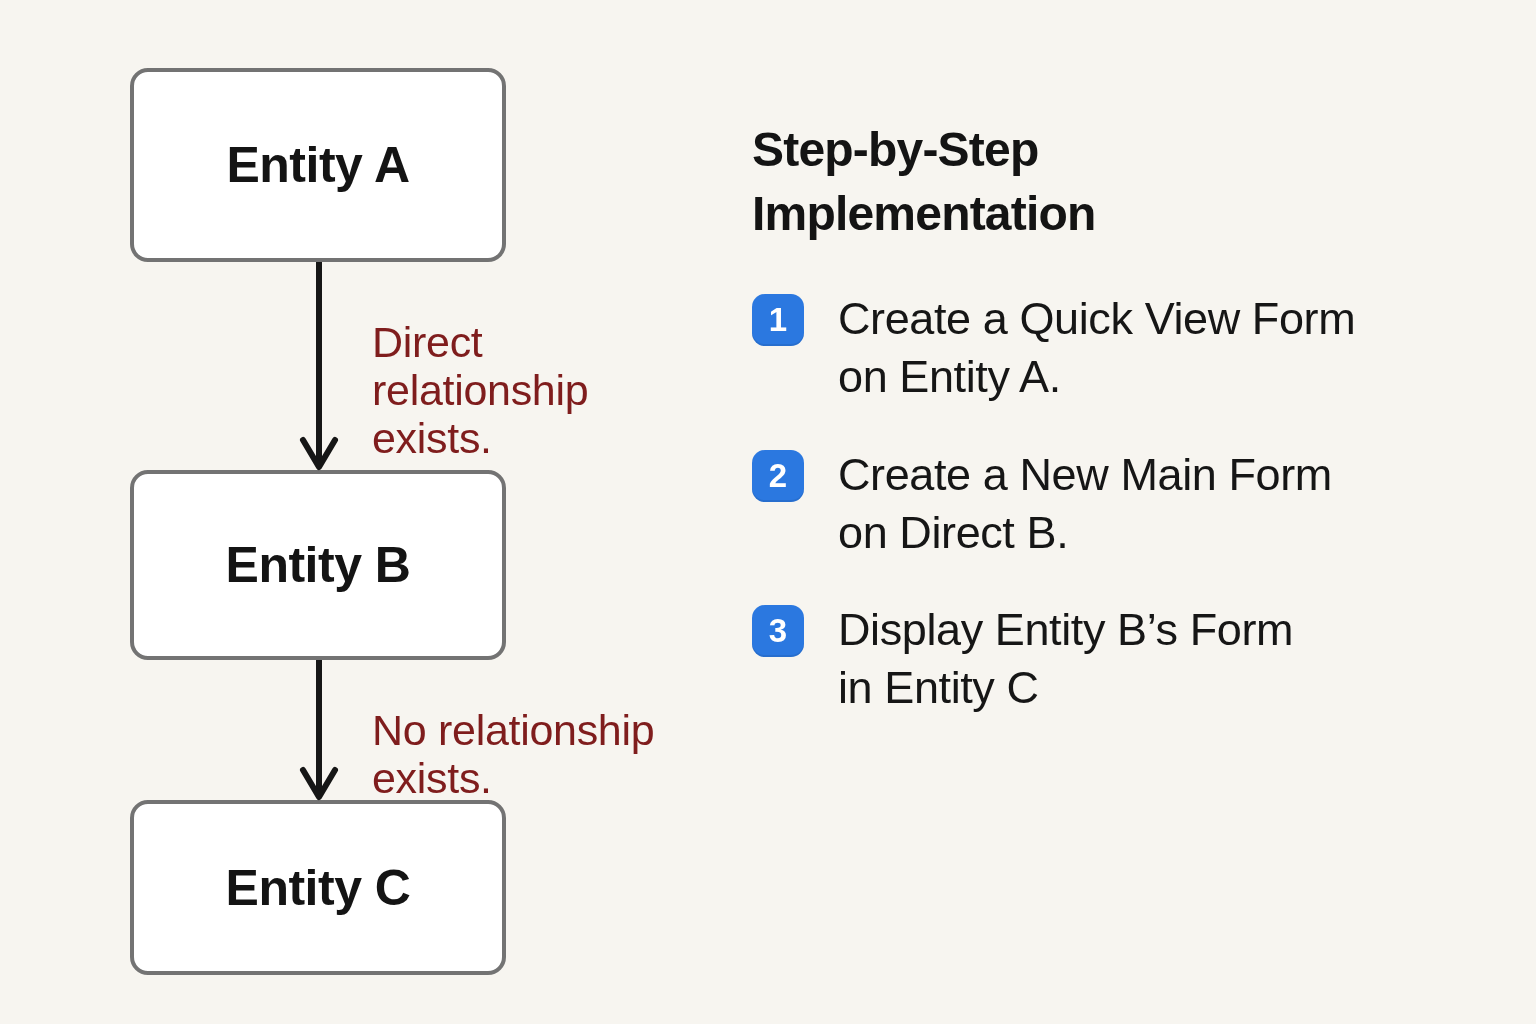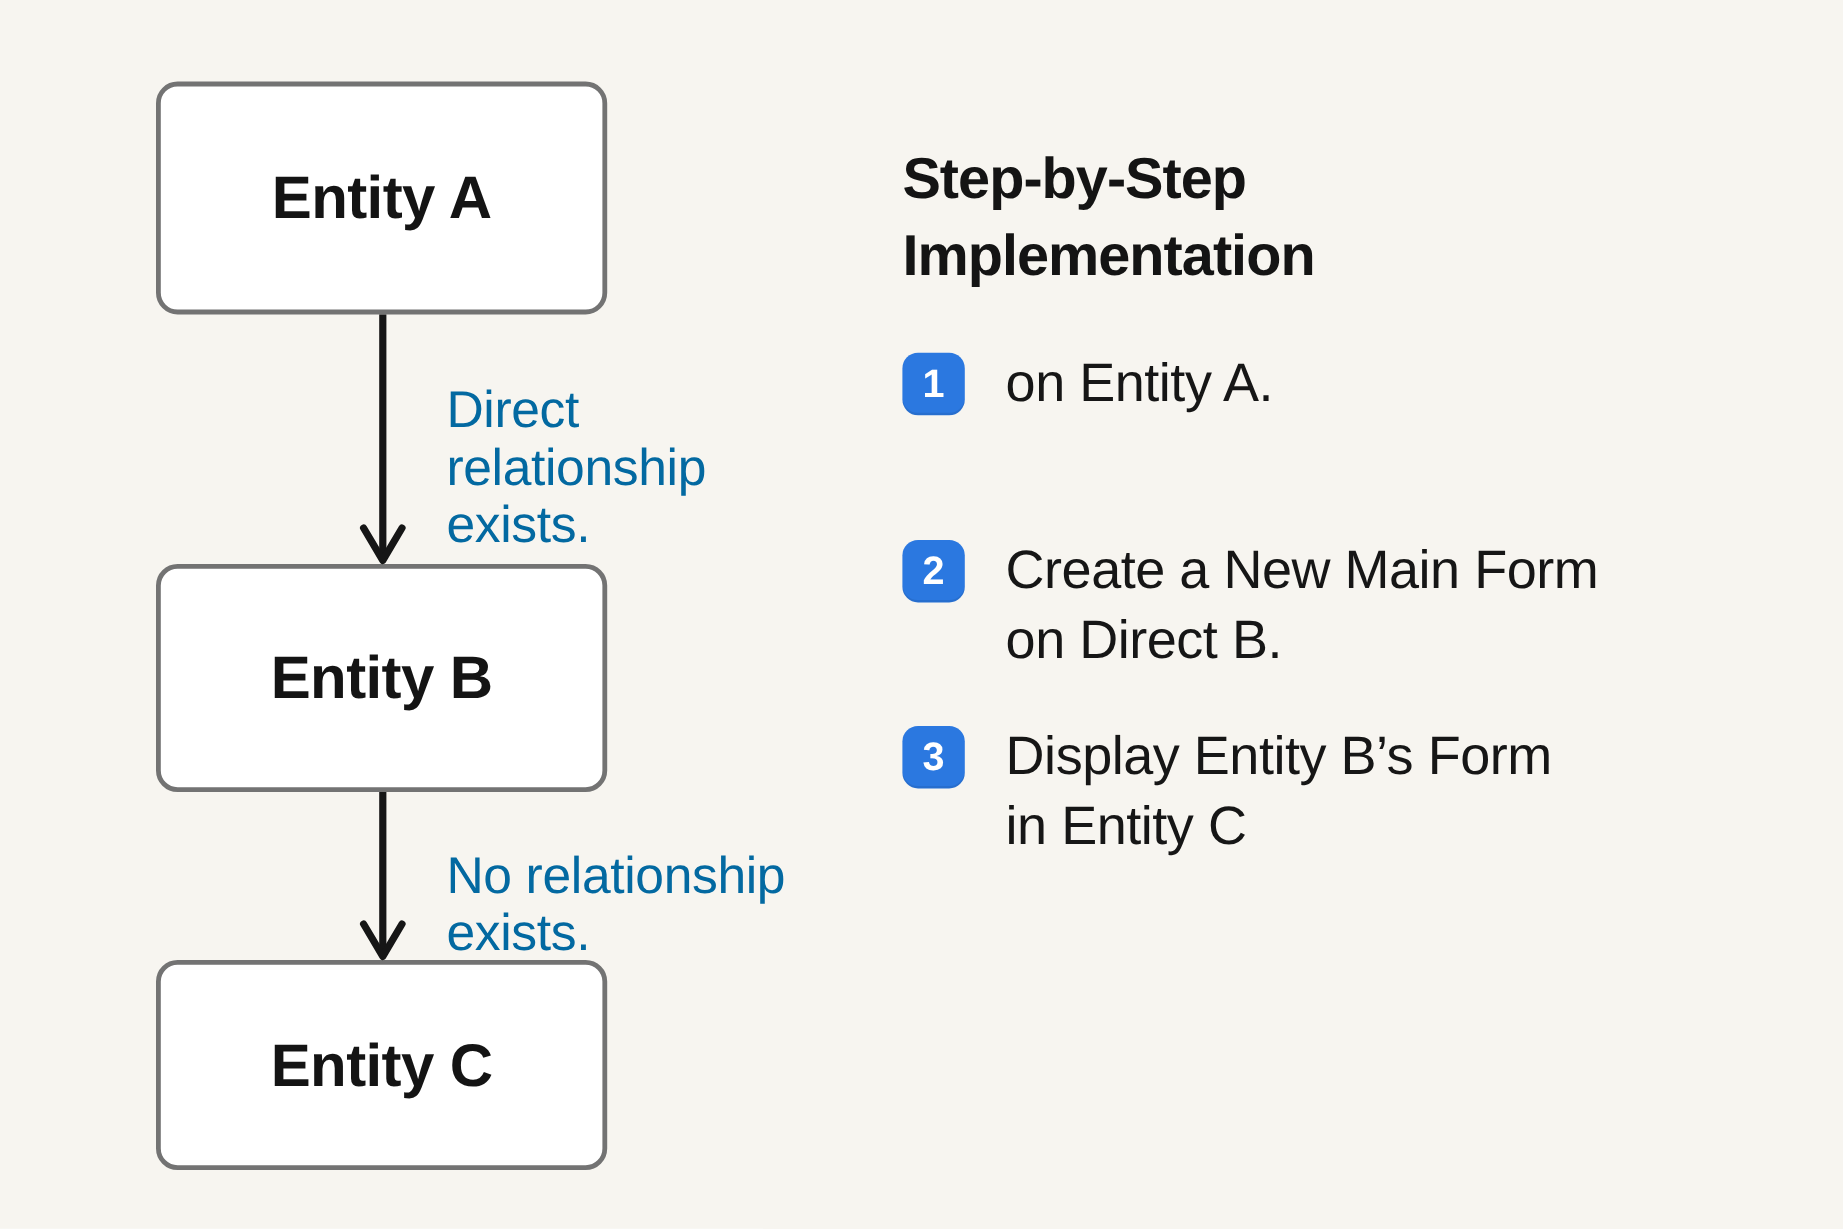--- a/index.html
+++ b/index.html
@@ -49,21 +49,21 @@
   }
 
   
   .edge-label {
     position: absolute;
     left: 372px;
     width: 320px;
     font-size: 43px;
     line-height: 48px;
     letter-spacing: -0.3px;
-    color: #0369a1;
+    color: #7f1d1d;
   }
   .edge-label-1 { top: 318px; }
   .edge-label-2 { top: 706px; }
 
   
   .panel-title {
     position: absolute;
     left: 752px;
     top: 118px;
     font-size: 48px;
@@ -145,20 +145,21 @@
   <div class="panel-title">
     <div>Step-by-Step</div>
     <div>Implementation</div>
   </div>
 
   <div class="step step-1">
     <div class="step-badge">
       <span class="step-badge-number">1</span>
     </div>
     <div class="step-text">
+      <div>Create a Quick View Form</div>
       <div>on Entity A.</div>
     </div>
   </div>
 
   <div class="step step-2">
     <div class="step-badge">
       <span class="step-badge-number">2</span>
     </div>
     <div class="step-text">
       <div>Create a New Main Form</div>

